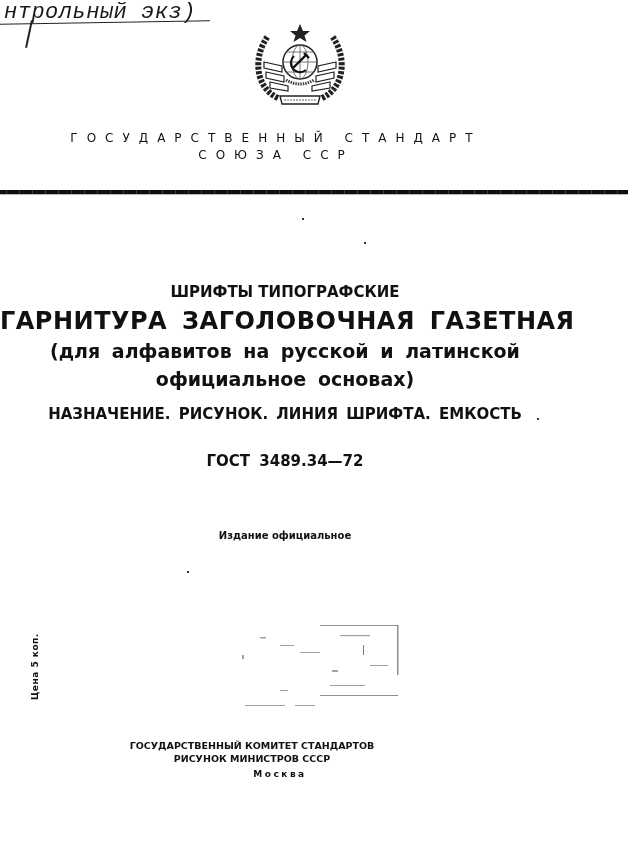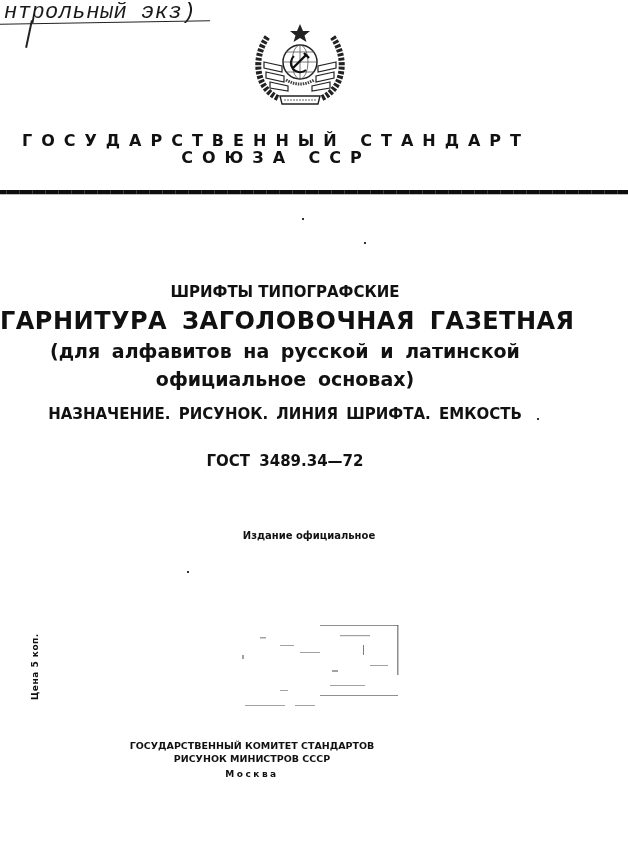--- a/index.html
+++ b/index.html
@@ -42,22 +42,22 @@
 
     
     .emblem {
       left: 248px; top: 18px;
       width: 104px; height: 92px;
     }
 
     .header-line {
       left: 0; width: 552px;
       text-align: center;
-      font-weight: bold;
-      font-size: 16px;
+      font-weight: normal;
+      font-size: 12px;
       letter-spacing: 9px;
     }
     .header-1 { top: 131px; }
     .header-2 { top: 148px; }
 
     .rule {
       left: 0; top: 190px;
       width: 628px; height: 4px;
       background: #0e0e0e;
       background-image: repeating-linear-gradient(90deg, #0e0e0e 0 6px, #3a3a3a 6px 7px, #0e0e0e 7px 13px);
@@ -102,21 +102,20 @@
     .gost {
       top: 452px;
       font-size: 15px;
       font-weight: bold;
       word-spacing: 4px;
     }
     .edition {
       top: 530px;
       font-size: 10px;
       font-weight: bold;
-      padding-left: 24px;
     }
 
     .stamp {
       left: 240px; top: 615px;
       width: 160px; height: 95px;
     }
 
     .price {
       left: 30px; top: 700px;
       font-size: 9px;
@@ -128,21 +127,21 @@
     }
 
     .publisher {
       left: 0; width: 504px;
       text-align: center;
       font-weight: bold;
       white-space: nowrap;
     }
     .pub-1 { top: 740px; font-size: 9.5px; }
     .pub-2 { top: 753px; font-size: 9.5px; }
-    .pub-3 { top: 769px; font-size: 9px; letter-spacing: 2.5px; }
+    .pub-3 { top: 769px; font-size: 9px; letter-spacing: 2.5px; padding-left: 28px; }
 
     .speck { background: #333; width: 2px; height: 2px; }
   </style>
 </head>
 <body>
 
 <div class="abs handwriting">нтрольный экз)</div>
 <div class="abs hw-underline"></div>
 <div class="abs hw-stroke"></div>
 

